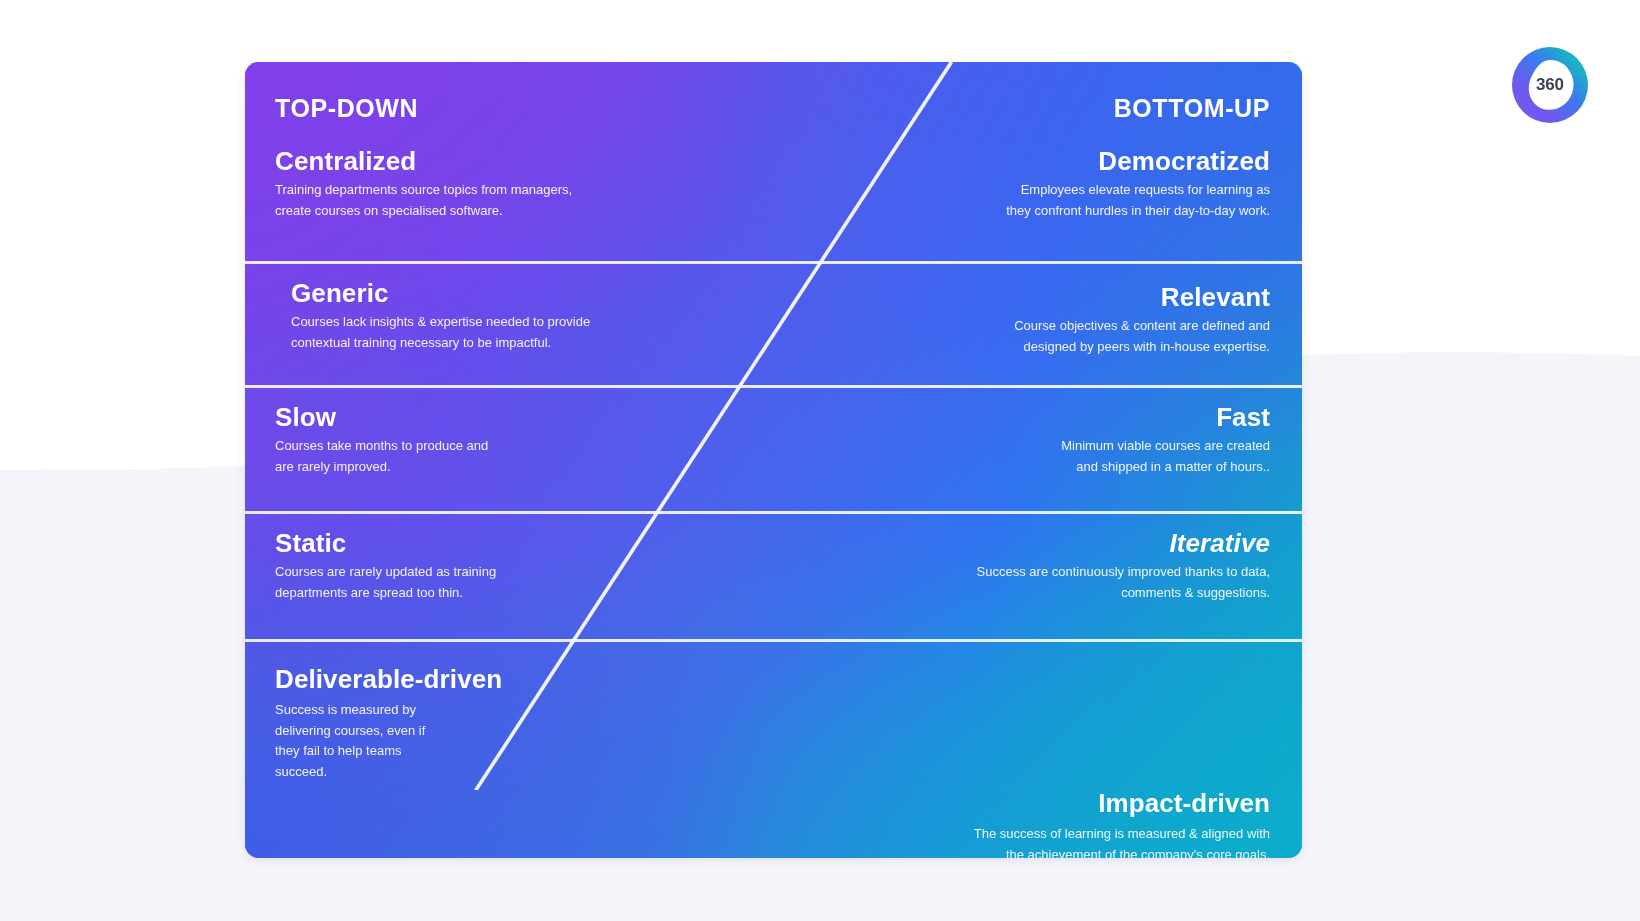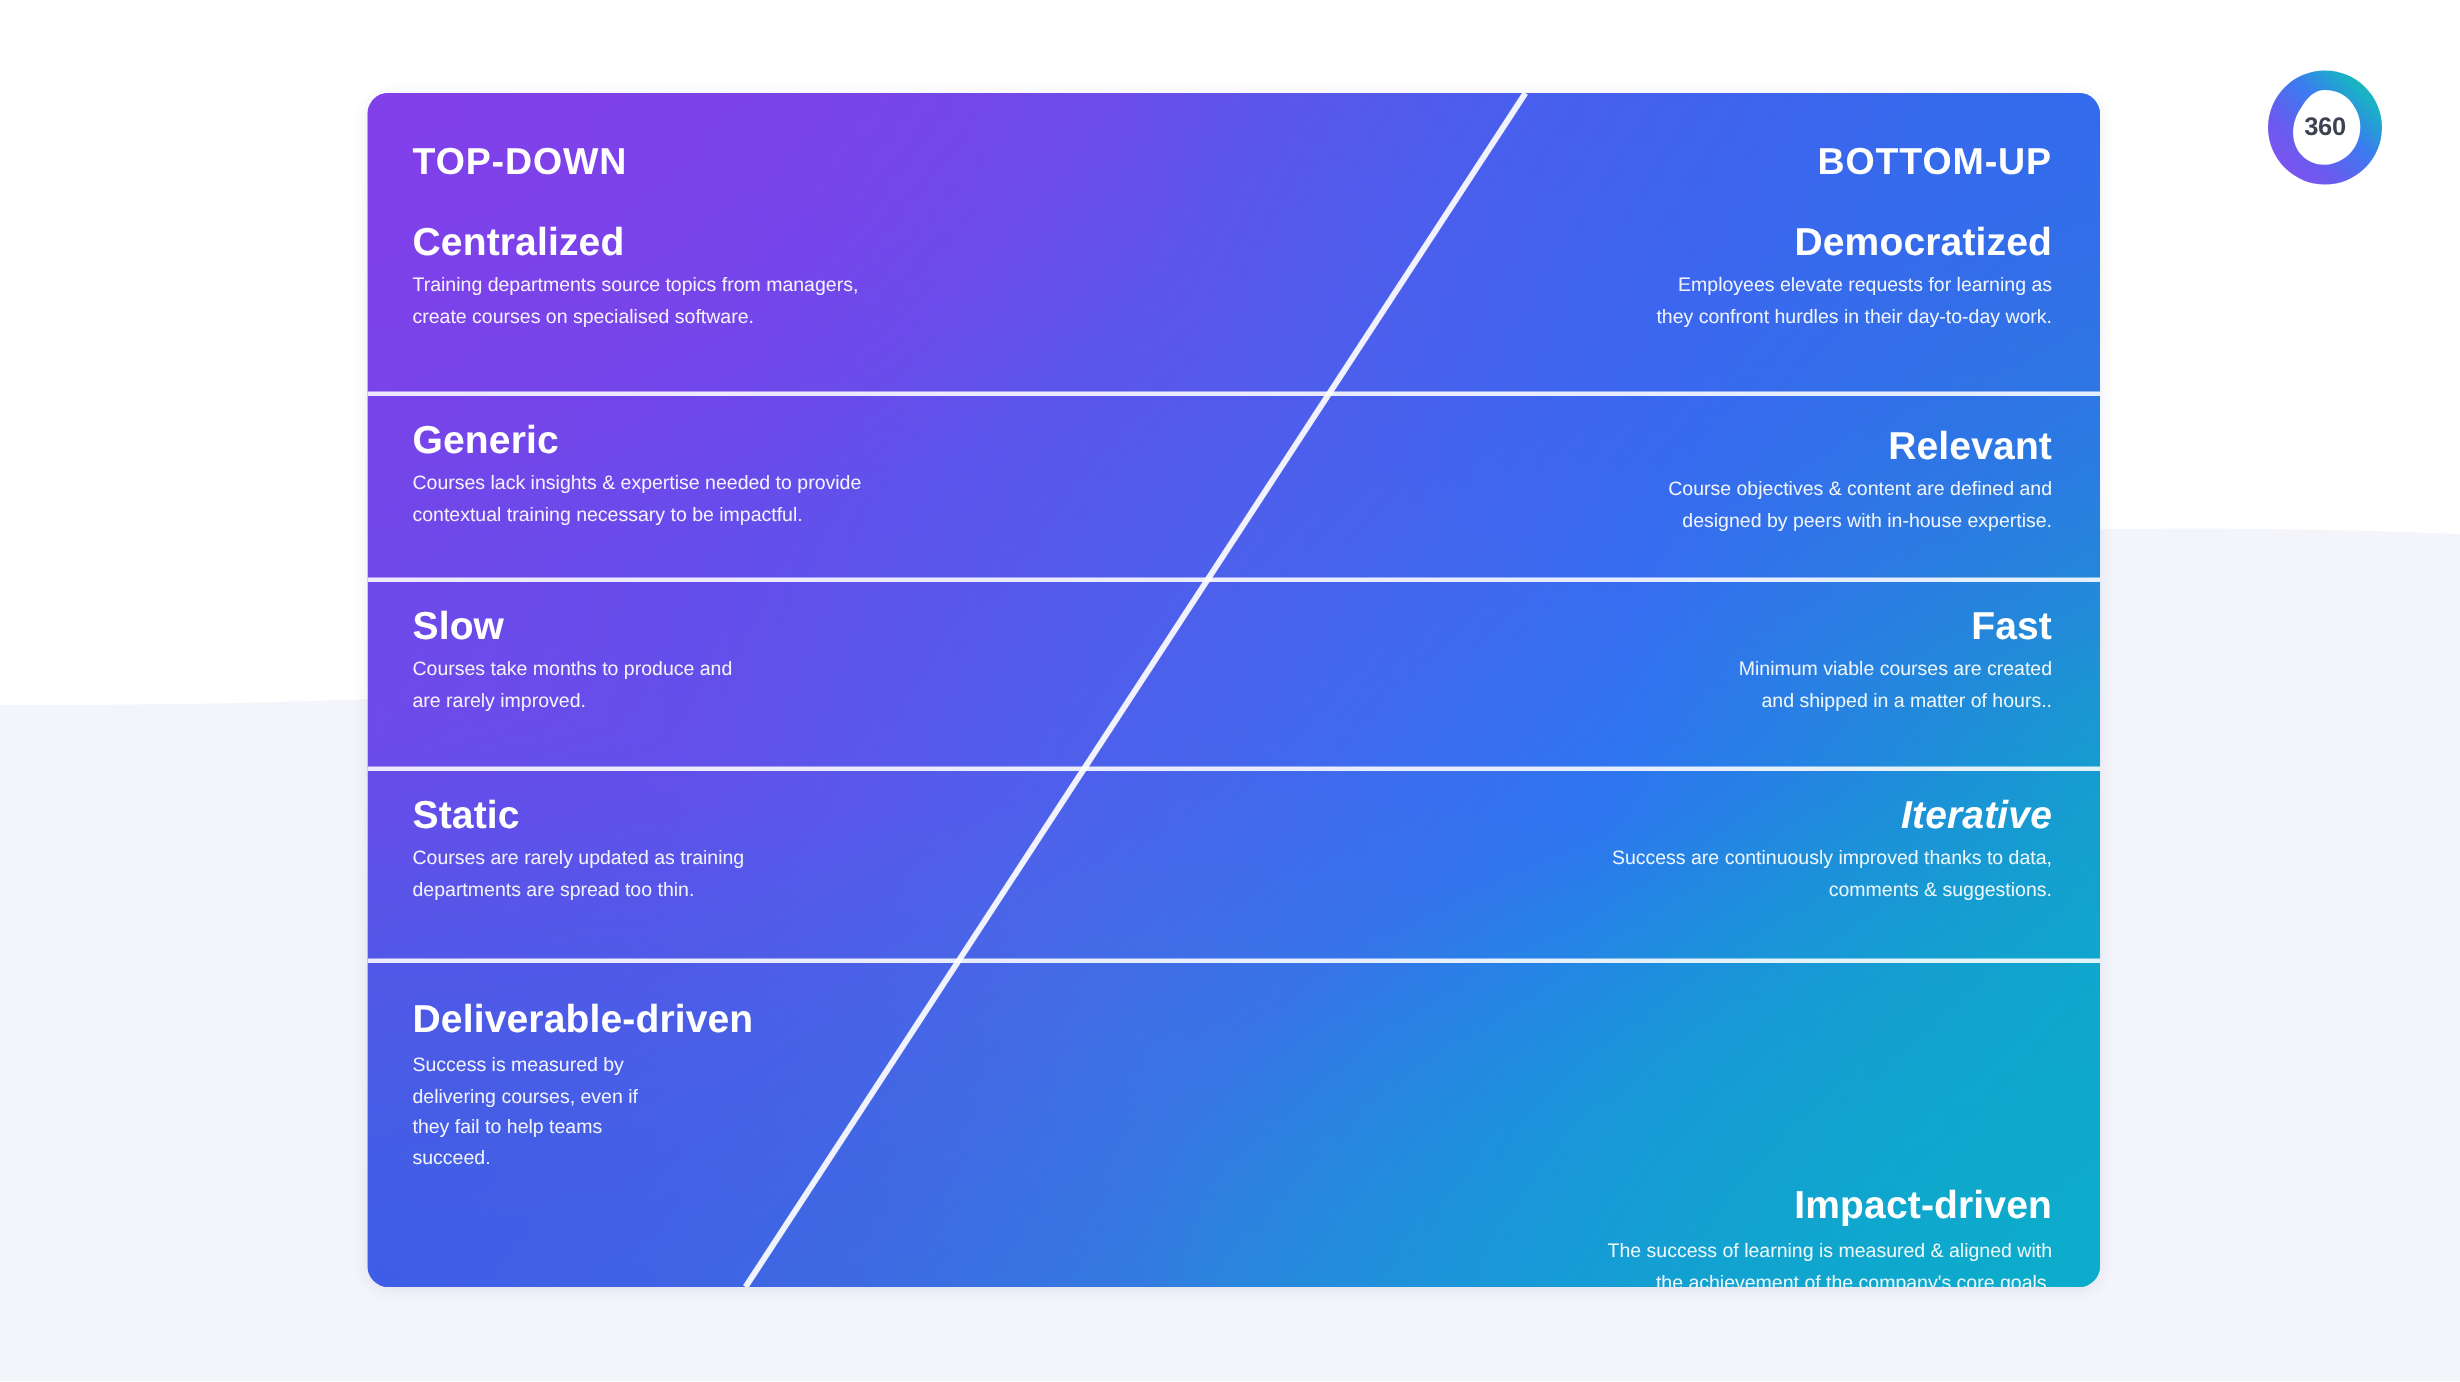--- a/index.html
+++ b/index.html
@@ -23,21 +23,21 @@
     width: 1640px; height: 921px;
     z-index: 0;
     pointer-events: none;
   }
 
   
   #comparison-card {
     position: absolute;
     left: 245px;
     top: 62px;
-    width: 1155px;
+    width: 1057px;
     height: 796px;
     border-radius: 14px;
     overflow: hidden;
     z-index: 2;
     box-shadow: 0 2px 10px rgba(60,40,140,0.10);
   }
 
   
   .grad-layer {
     position: absolute;
@@ -81,21 +81,21 @@
   .row {
     position: relative;
     display: flex;
     flex-direction: row;
     box-sizing: border-box;
     border-bottom: 3px solid rgba(255,255,255,0.88);
   }
   .row:last-child { border-bottom: none; }
 
   .row-1 { height: 202px; }
-  .row-2 { height: 124px; }
+  .row-2 { height: 124px; padding-left: 16px; }
   .row-3 { height: 126px; }
   .row-4 { height: 128px; }
   .row-5 { height: 216px; flex-direction: column; }
 
   .side {
     position: relative;
     flex: 1 1 50%;
     box-sizing: border-box;
   }
   .side-left  { padding: 0 20px 0 30px; text-align: left; }

